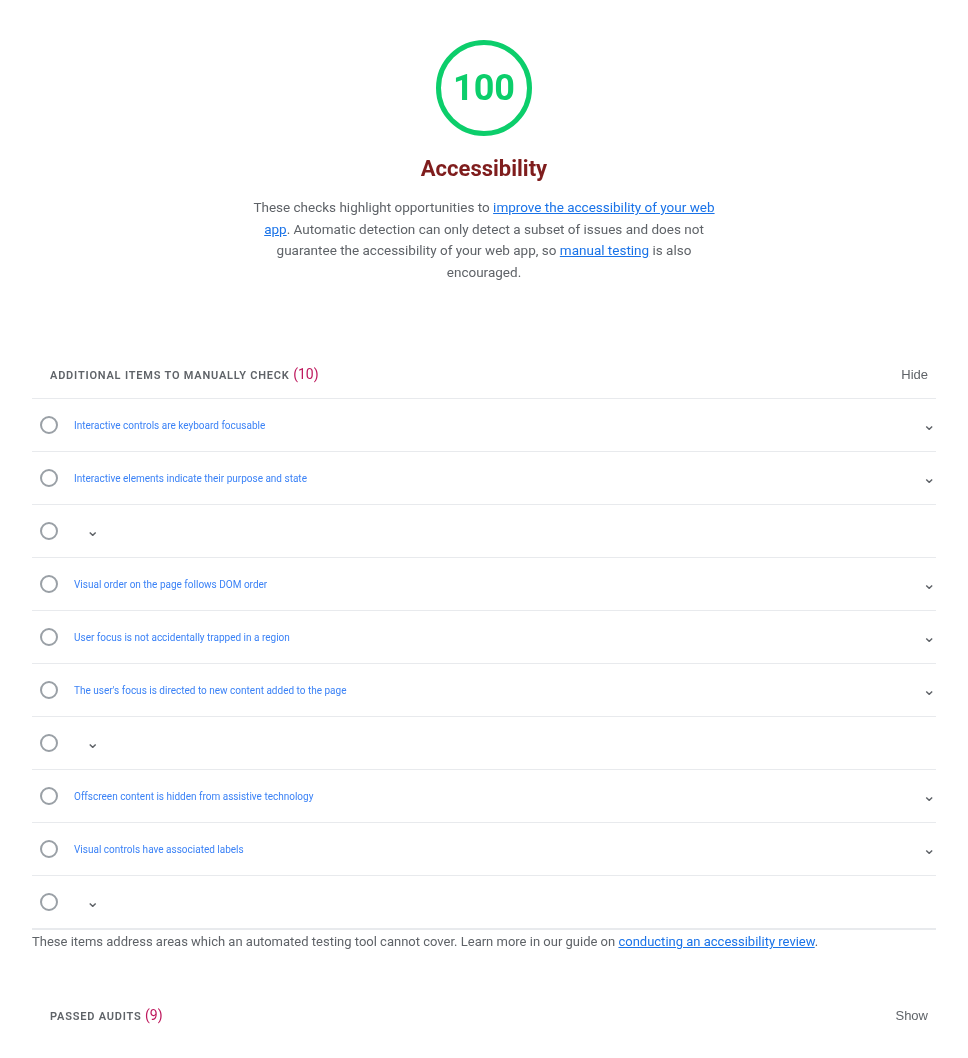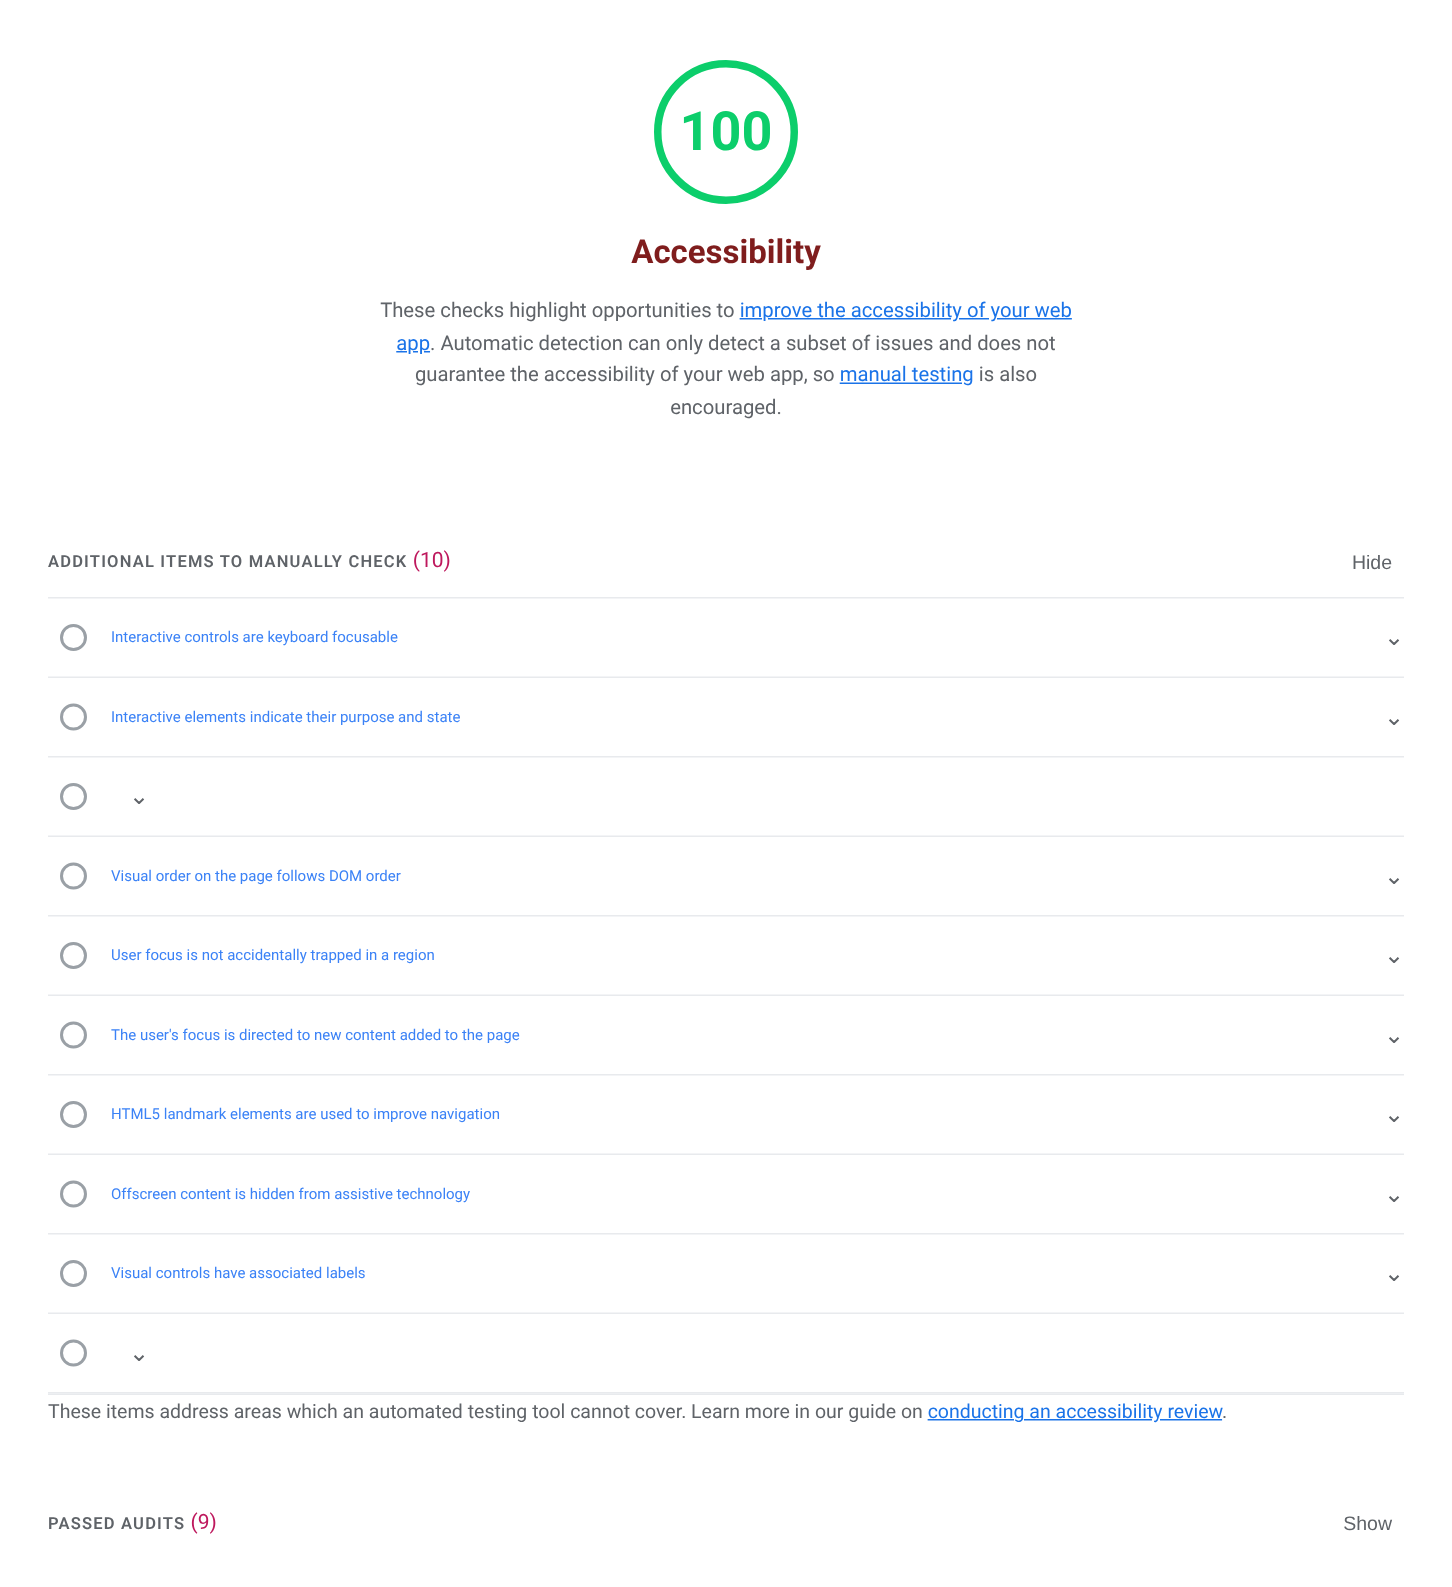--- a/index.html
+++ b/index.html
@@ -75,20 +75,21 @@
       padding: 20px 0 12px;
       margin-top: 30px;
     }
 
     .section-title {
       font-size: 11px;
       font-weight: 600;
       letter-spacing: 0.8px;
       color: #5f6368;
       text-transform: uppercase;
+      margin-left: 18px;
     }
 
     .section-count {
       color: #be185d;
       font-weight: 400;
     }
 
     .section-toggle {
       font-size: 13px;
       color: #5f6368;
@@ -209,21 +210,20 @@
     </div>
 
     <div class="audit-item">
       <div class="audit-icon"></div>
       <span class="audit-label">The user's focus is directed to new content added to the page</span>
       <span class="chevron-icon">⌄</span>
     </div>
 
     <div class="audit-item">
       <div class="audit-icon"></div>
-      <span class="audit-label">HTML5 landmark elements are used to improve navigation</span>
       <span class="chevron-icon">⌄</span>
     </div>
 
     <div class="audit-item">
       <div class="audit-icon"></div>
       <span class="audit-label">Offscreen content is hidden from assistive technology</span>
       <span class="chevron-icon">⌄</span>
     </div>
 
     <div class="audit-item">

